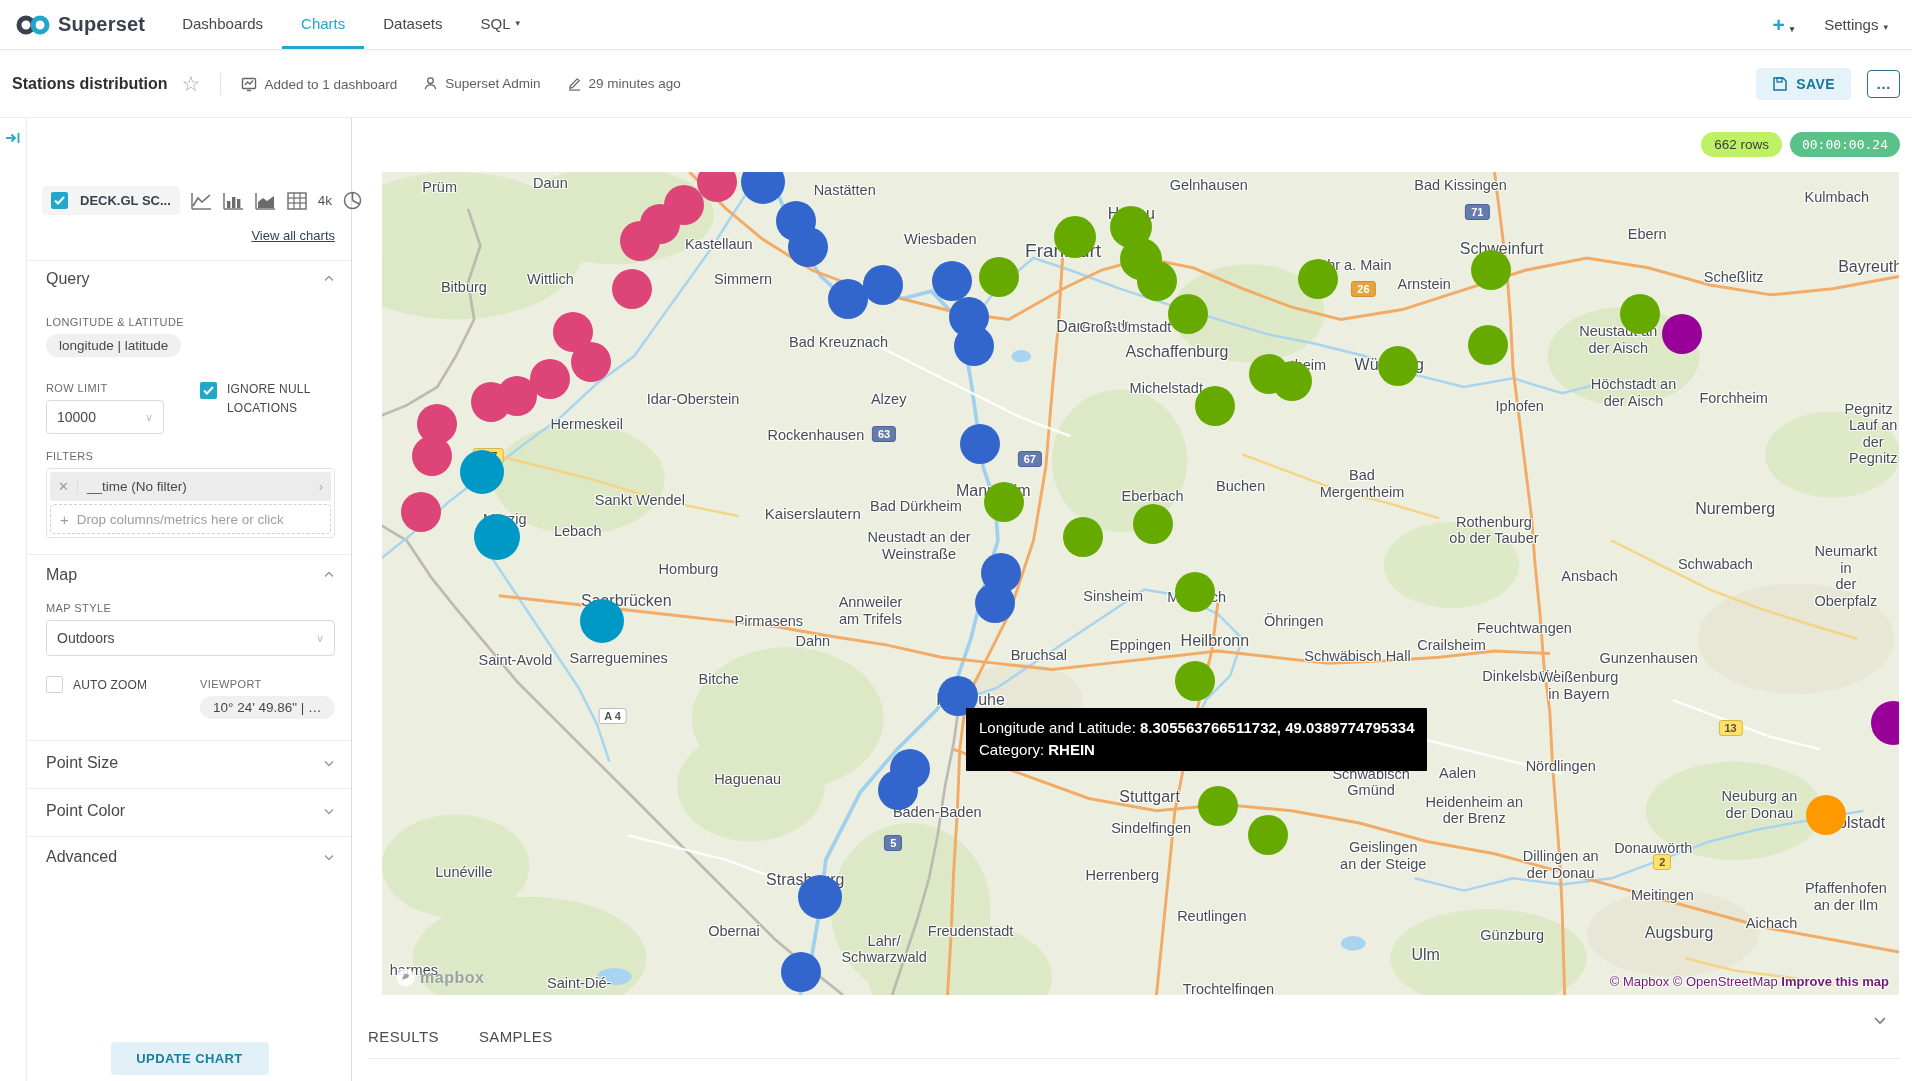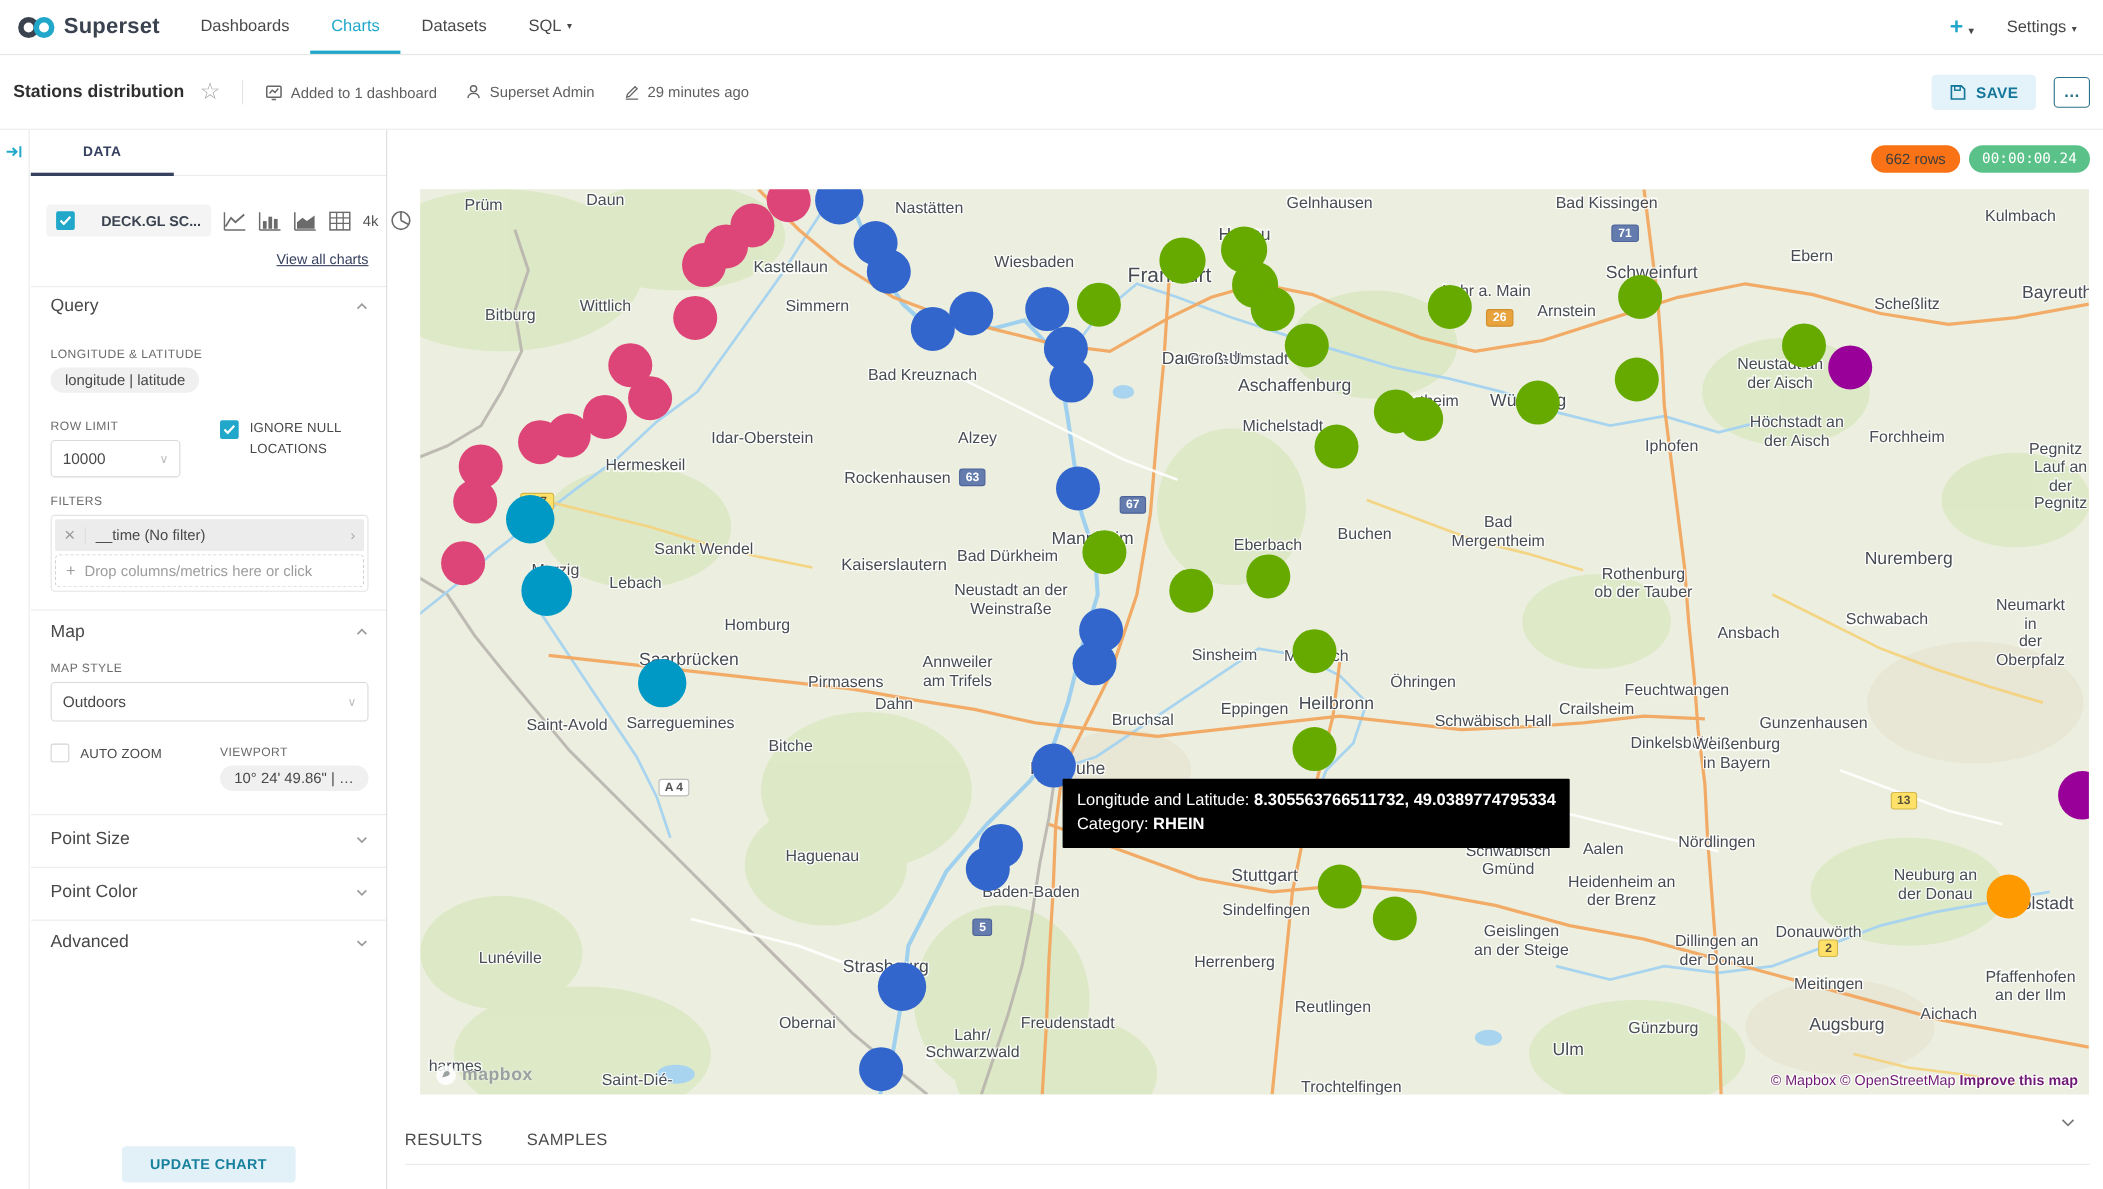--- a/index.html
+++ b/index.html
@@ -39,21 +39,21 @@
   .rail { position:absolute; left:0; top:118px; bottom:0; width:27px; background:#fff;
     border-right:1px solid #ececec; z-index:40; }
   .rail-icon { margin:12px auto 0; width:16px; display:block; cursor:pointer; }
   .panel { position:absolute; left:28px; top:118px; bottom:0; width:324px; background:#fff;
     border-right:1px solid #dcdcdc; z-index:40; }
   .tabbar { position:absolute; top:0; left:0; right:0; height:42px; border-bottom:1px solid #ececec; }
   .tab-data { position:absolute; left:0; top:0; width:130px; height:42px; display:flex;
     align-items:center; justify-content:center; font-size:12.5px; font-weight:bold; color:#36405f;
     letter-spacing:.6px; border-bottom:3px solid #36405f; cursor:pointer; }
   .viz-row { position:absolute; top:68px; left:14px; right:8px; display:flex; align-items:center; gap:11px; }
-  .viz-pill { display:flex; align-items:center; gap:24px; background:#f4f4f4; border-radius:4px;
+  .viz-pill { display:flex; align-items:center; gap:12px; background:#f4f4f4; border-radius:4px;
     padding:6px 9px; cursor:pointer; }
   .viz-pill-label { font-size:13px; font-weight:bold; color:#39424e; white-space:nowrap; }
   .cb { width:17px; height:17px; border-radius:2px; flex:0 0 auto; display:flex; align-items:center;
     justify-content:center; cursor:pointer; }
   .cb.on { background:#20a7c9; }
   .cb.off { background:#fff; border:1.5px solid #d4d4d4; }
   .viz-ico { cursor:pointer; display:flex; }
   .viz-4k { font-size:13.5px; color:#555; cursor:pointer; }
   .view-all { position:absolute; top:110px; right:16px; font-size:13px; color:#36405f;
     text-decoration:underline; cursor:pointer; }
@@ -79,21 +79,21 @@
   .filter-car { color:#a8a8a8; padding-right:8px; font-size:13px; }
   .dropzone { margin-top:3px; border:1.5px dashed #d0d0d0; border-radius:4px; height:30px;
     display:flex; align-items:center; gap:8px; padding:0 9px; font-size:13.5px; color:#9d9d9d;
     cursor:pointer; }
   .update-btn { position:absolute; bottom:6px; left:50%; transform:translateX(-50%);
     background:#e2f0f8; color:#17809c; border:none; border-radius:4px; font-size:13px;
     font-weight:bold; letter-spacing:.4px; padding:9px 26px; white-space:nowrap; cursor:pointer; }
 
   
   .status-badges { position:absolute; top:132px; right:12px; display:flex; gap:8px; z-index:45; }
-  .rows-pill { background:#f97316; color:#3d3d3d; font-size:13.5px; border-radius:13px; padding:5px 13px; }
+  .rows-pill { background:#bef264; color:#3d3d3d; font-size:13.5px; border-radius:13px; padding:5px 13px; }
   .timer-pill { background:#5ac189; color:#fff; font-family:"DejaVu Sans Mono", monospace;
     font-size:13px; border-radius:13px; padding:5px 12px; }
 
   
   .map { position:absolute; left:382px; top:172px; width:1517px; height:823px; background:#ecefdf;
     overflow:hidden; z-index:30; }
   .map svg.bg { position:absolute; inset:0; width:100%; height:100%; }
   .mlabel { position:absolute; transform:translate(-50%,-50%); font-size:14.5px; color:#474c52;
     font-weight:500; text-align:center; line-height:1.15; white-space:pre-line; z-index:5;
     text-shadow:-1px -1px 0 rgba(255,255,255,.85), 1px -1px 0 rgba(255,255,255,.85),
@@ -193,23 +193,20 @@
 
 <div class="rail">
   <svg class="rail-icon" width="16" height="16" viewBox="0 0 16 16">
     <line x1="1" y1="8" x2="10" y2="8" stroke="#20a7c9" stroke-width="1.8"></line>
     <polyline points="6.5,4.5 10,8 6.5,11.5" fill="none" stroke="#20a7c9" stroke-width="1.8"></polyline>
     <line x1="13.5" y1="3" x2="13.5" y2="13" stroke="#20a7c9" stroke-width="1.8"></line>
   </svg>
 </div>
 
 <div class="panel">
-  <div class="tabbar">
-    <div class="tab-data">DATA</div>
-  </div>
 
   <div class="viz-row">
     <div class="viz-pill">
       <span class="cb on">
         <svg width="11" height="9" viewBox="0 0 11 9">
             <polyline points="1,4.5 4,7.5 10,1" fill="none" stroke="#fff" stroke-width="2"></polyline>
           </svg>
       </span>
       <span class="viz-pill-label">DECK.GL SC...</span>
     </div>

